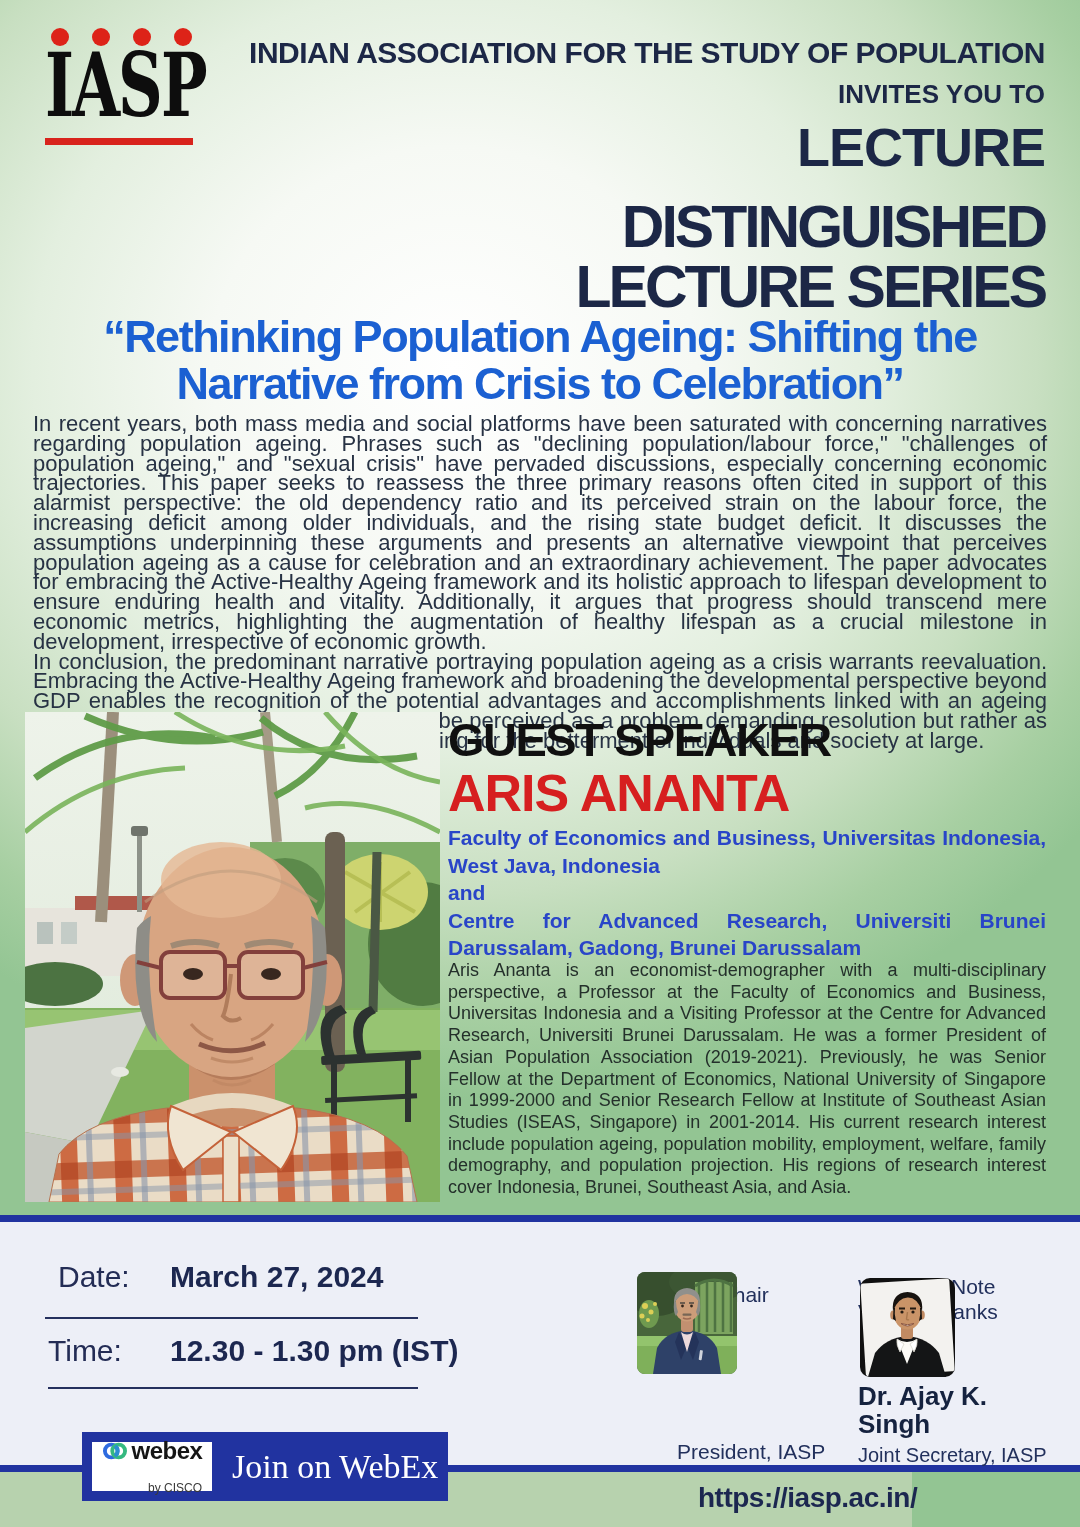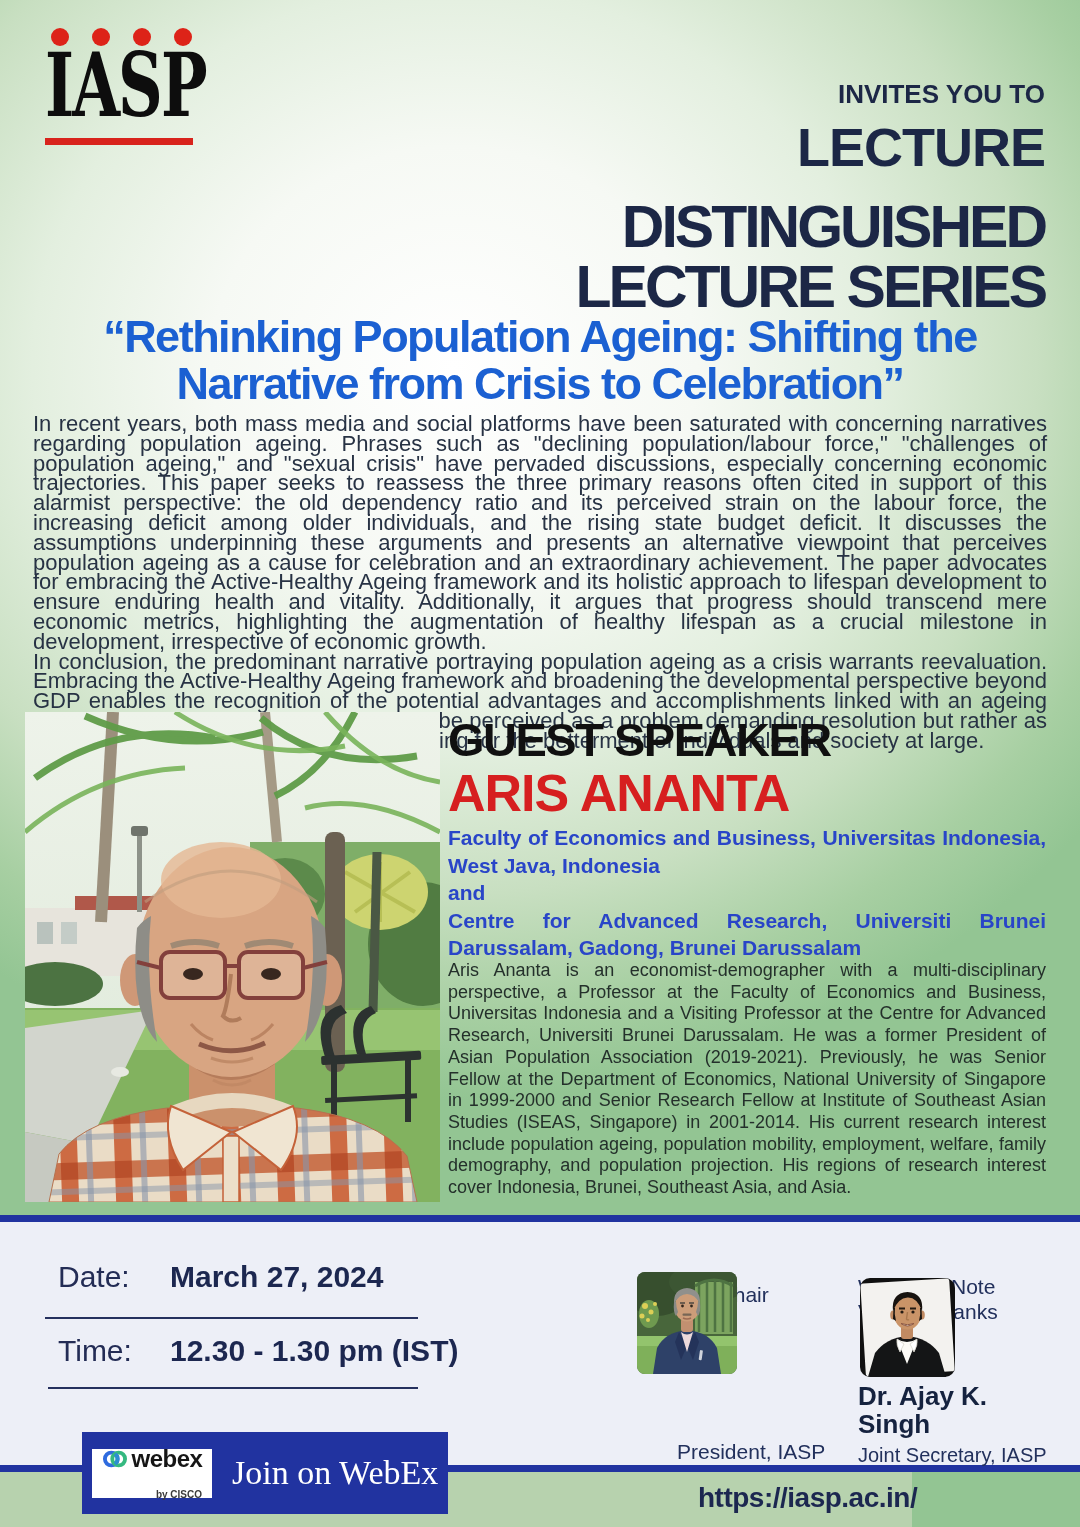--- a/index.html
+++ b/index.html
@@ -46,30 +46,30 @@
   .bio{position:absolute;left:448px;top:960px;width:598px;color:#24302b;
     font-size:18px;line-height:21.7px;text-align:justify;}
   
   .panel{position:absolute;left:0;top:1215px;width:1080px;height:243px;background:#edeff7;
     border-top:7px solid #2133a0;border-bottom:7px solid #2133a0;z-index:2;}
   .panel .lbl{position:absolute;color:#232c55;font-size:30px;}
   .panel .val{position:absolute;color:#1c2750;font-size:30px;font-weight:bold;}
   .date-label{left:58px;top:38px;}
   .date-value{left:170px;top:38px;}
   .rule1{position:absolute;left:45px;top:95px;width:373px;border-top:2px solid #25305e;}
-  .time-label{left:58px;top:112px;}
+  .time-label{left:48px;top:112px;}
   .time-value{left:170px;top:112px;}
   .rule2{position:absolute;left:48px;top:165px;width:370px;border-top:2px solid #25305e;}
-  .webex-btn{position:absolute;left:82px;top:210px;width:366px;height:82px;background:#2133a0;
+  .webex-btn{position:absolute;left:82px;top:210px;width:366px;height:69px;background:#2133a0;
     display:flex;align-items:center;z-index:6;cursor:pointer;}
   .webex-box{width:120px;height:49px;background:#ffffff;margin-left:10px;
     display:flex;flex-direction:column;align-items:center;justify-content:center;}
   .webex-row{display:flex;align-items:center;gap:4px;}
   .webex-word{font-size:24px;font-weight:bold;color:#161616;letter-spacing:-0.5px;line-height:24px;}
-  .webex-sub{font-size:10px;font-weight:bold;color:#3a3a3a;align-self:flex-end;margin-right:10px;margin-top:18px;}
+  .webex-sub{font-size:12px;font-weight:normal;color:#3a3a3a;align-self:flex-end;margin-right:10px;margin-top:18px;}
   .join-label{color:#ffffff;font-family:"Liberation Serif",serif;font-size:34px;margin-left:20px;}
   .person-label{position:absolute;color:#22305c;font-size:21px;line-height:25px;white-space:pre-line;margin-top:40px;}
   .person-photo{position:absolute;overflow:hidden;border-radius:8px;}
   .person-name{position:absolute;color:#15223f;font-size:26px;font-weight:bold;line-height:28px;white-space:pre-line;}
   .person-role{position:absolute;color:#22305c;font-size:21px;}
   .chair-label{left:638px;top:20px;}
   .chair-photo{left:637px;top:50px;width:100px;height:102px;}
   .chair-name{left:637px;top:158px;}
   .chair-role{left:637px;top:218px;margin-left:40px;}
   .welcome-label{left:858px;top:12px;}
@@ -90,20 +90,21 @@
     <div class="logo-dots">
       <span class="logo-dot"></span>
       <span class="logo-dot"></span>
       <span class="logo-dot"></span>
       <span class="logo-dot"></span>
     </div>
     <div class="logo-text">IASP</div>
     <div class="logo-underline"></div>
   </div>
 
+  <div class="hdr org-line">INDIAN ASSOCIATION FOR THE STUDY OF POPULATION</div>
   <div class="hdr invites-line">INVITES YOU TO</div>
   <div class="hdr lecture-line">
     <span class="lecture-word">LECTURE</span>
   </div>
   <div class="hdr dist-line">DISTINGUISHED</div>
   <div class="hdr series-line">LECTURE SERIES</div>
 
   <div class="talk-title">
     <div>“Rethinking Population Ageing: Shifting the</div>
     <div>Narrative from Crisis to Celebration”</div>

